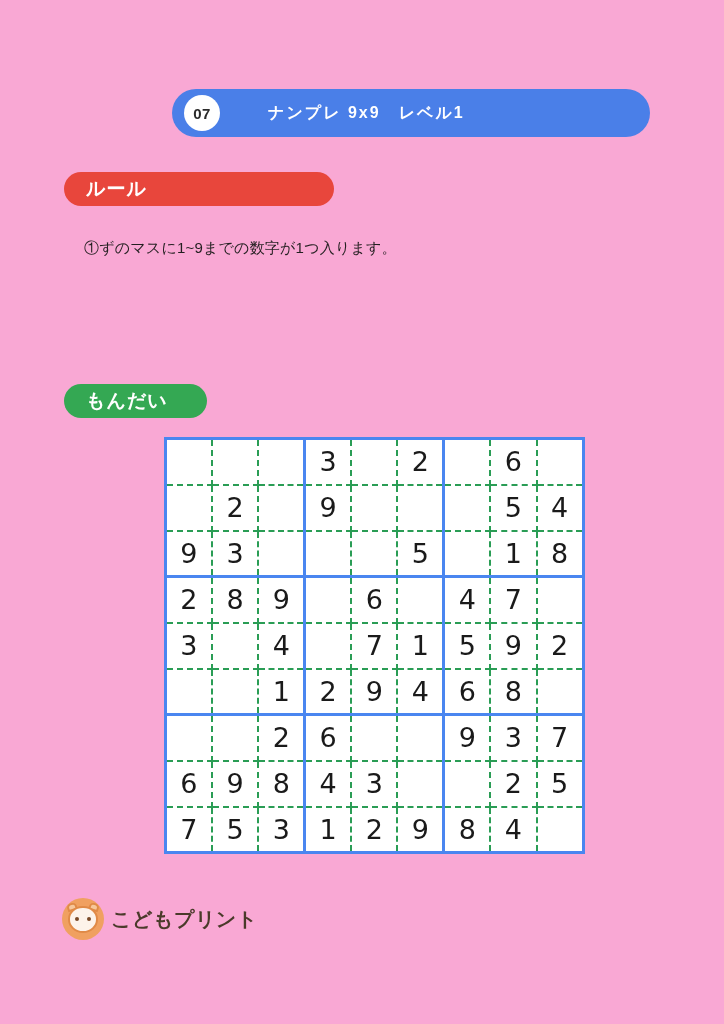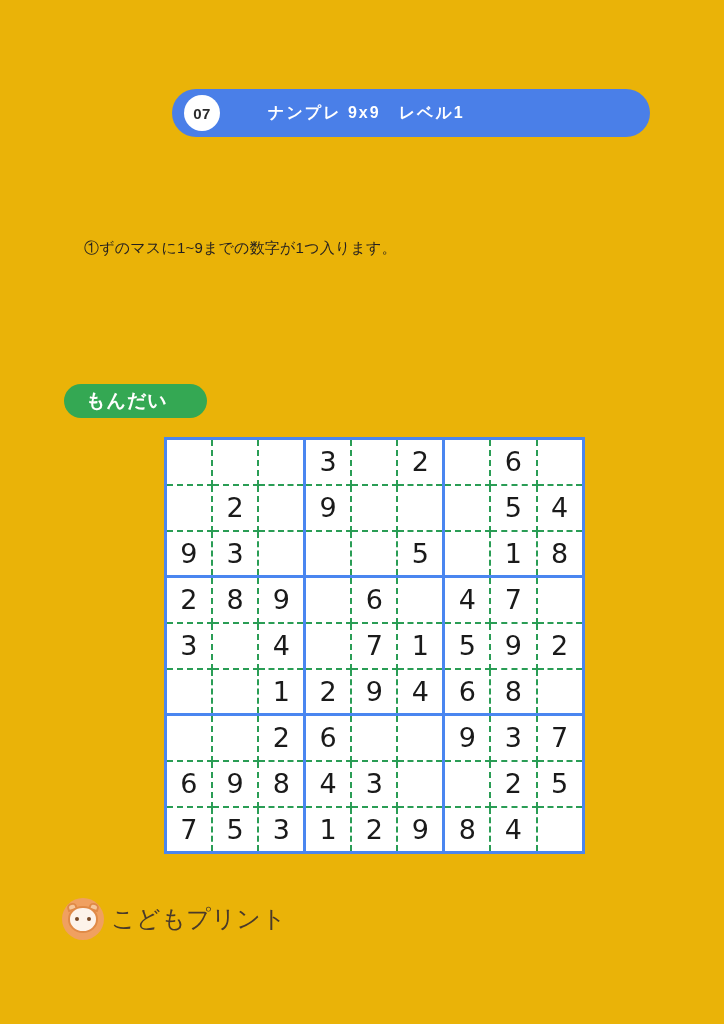--- a/index.html
+++ b/index.html
@@ -7,21 +7,21 @@
     width: 724px;
     height: 1024px;
     background: #ffffff;
     font-family: "Liberation Sans", sans-serif;
     overflow: hidden;
   }
   .page {
     position: relative;
     width: 724px;
     height: 1024px;
-    background: #eab308;
+    background: #f9a8d4;
   }
 
   
   .header-banner {
     position: absolute;
     left: 172px;
     top: 89px;
     width: 478px;
     height: 48px;
     background: #4a7fe8;
@@ -173,36 +173,39 @@
     top: 5px;
     width: 10px;
     height: 8px;
     background: #f6c79b;
     border: 2px solid #e08a47;
     border-radius: 50% 50% 0 0;
   }
   .logo-ear-l { left: 5px; transform: rotate(-18deg); }
   .logo-ear-r { right: 5px; transform: rotate(18deg); }
   .logo-text {
-    font-size: 24px;
-    font-weight: normal;
+    font-size: 20px;
+    font-weight: bold;
     color: #4a3a2a;
     letter-spacing: 0.5px;
   }
 </style>
 </head>
 <body>
 
 <div class="page">
 
   <div class="header-banner">
     <div class="header-badge">07</div>
     <div class="header-title">ナンプレ 9x9　レベル1</div>
   </div>
 
+  <div class="section-banner banner-rules">
+    <span>ルール</span>
+  </div>
 
   <div class="rules-list">
     <div class="rule-line">①ずのマスに1~9までの数字が1つ入ります。</div>
   </div>
 
   <div class="section-banner banner-problem">
     <span>もんだい</span>
   </div>
 
   <div class="sudoku-wrap">

